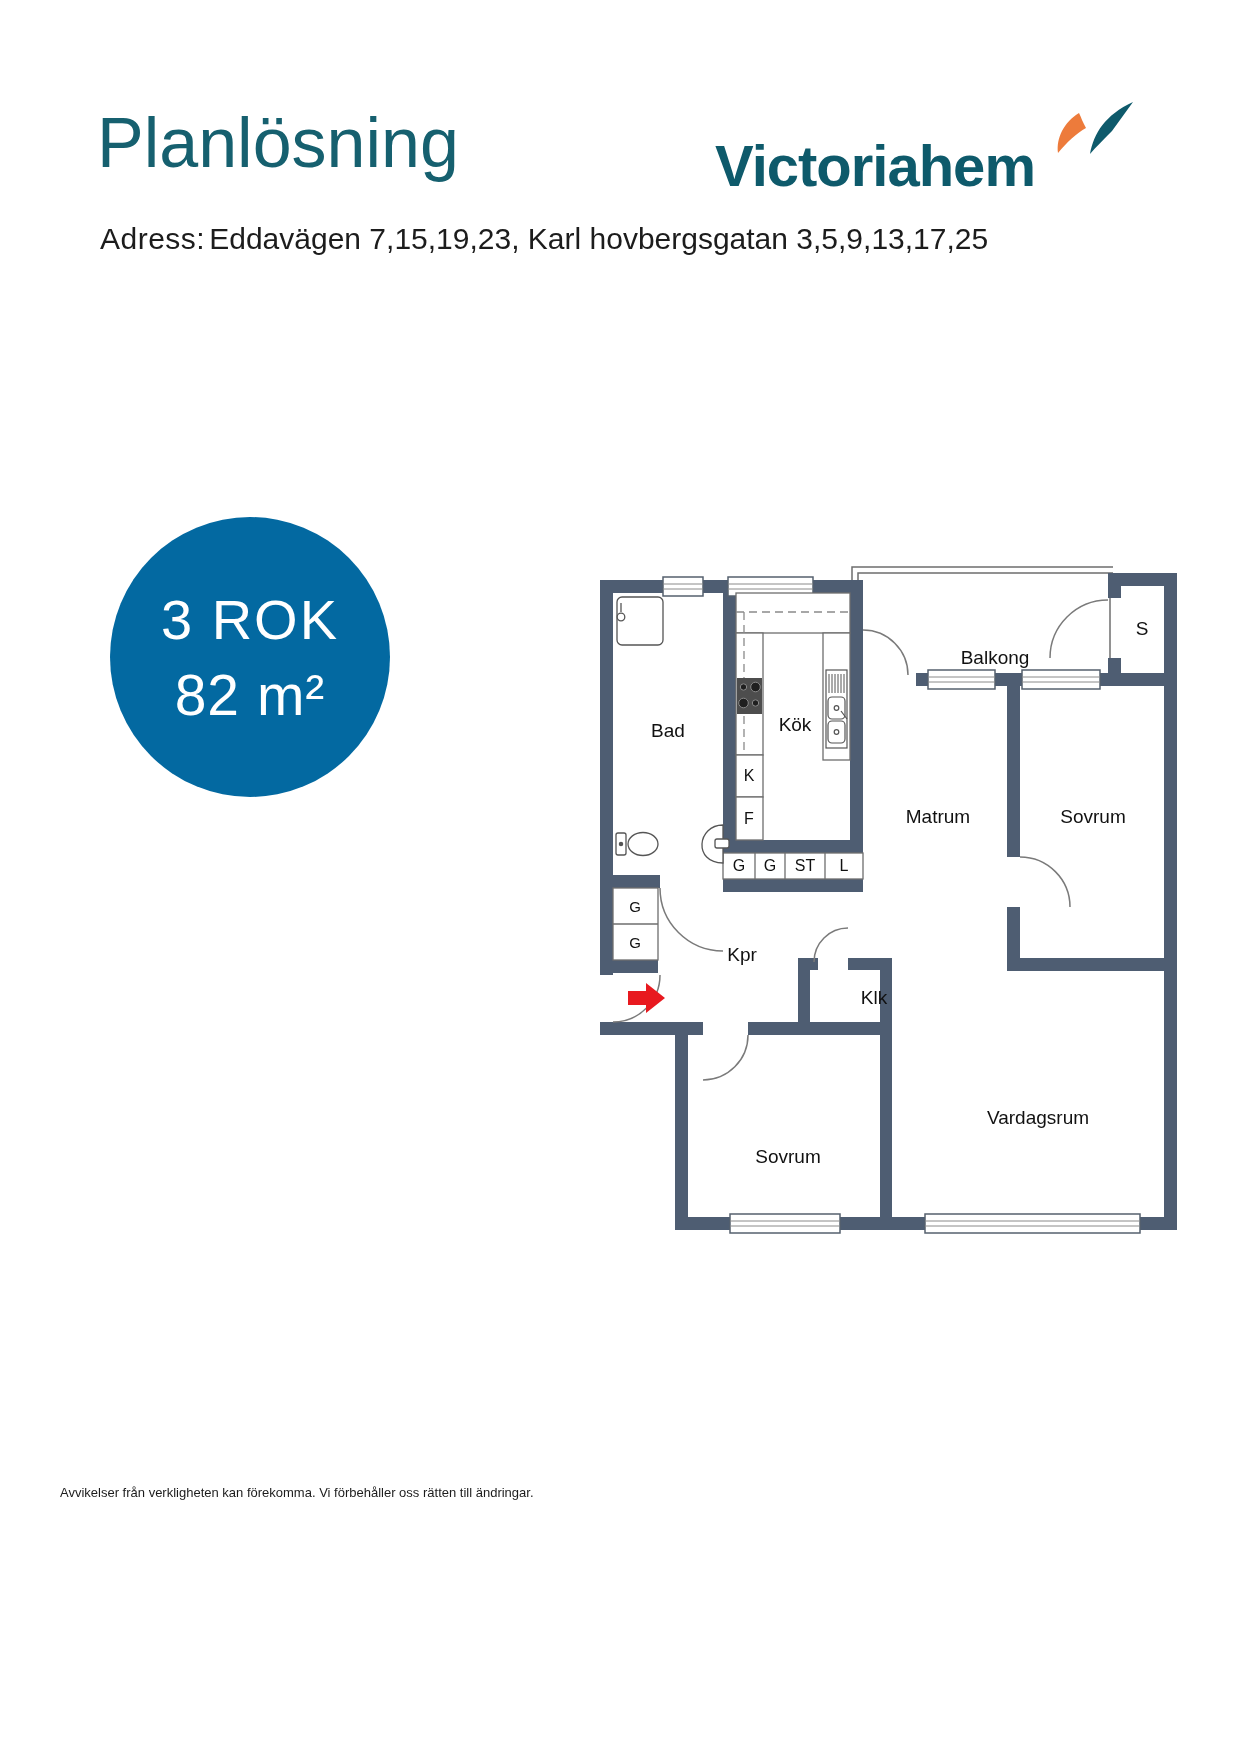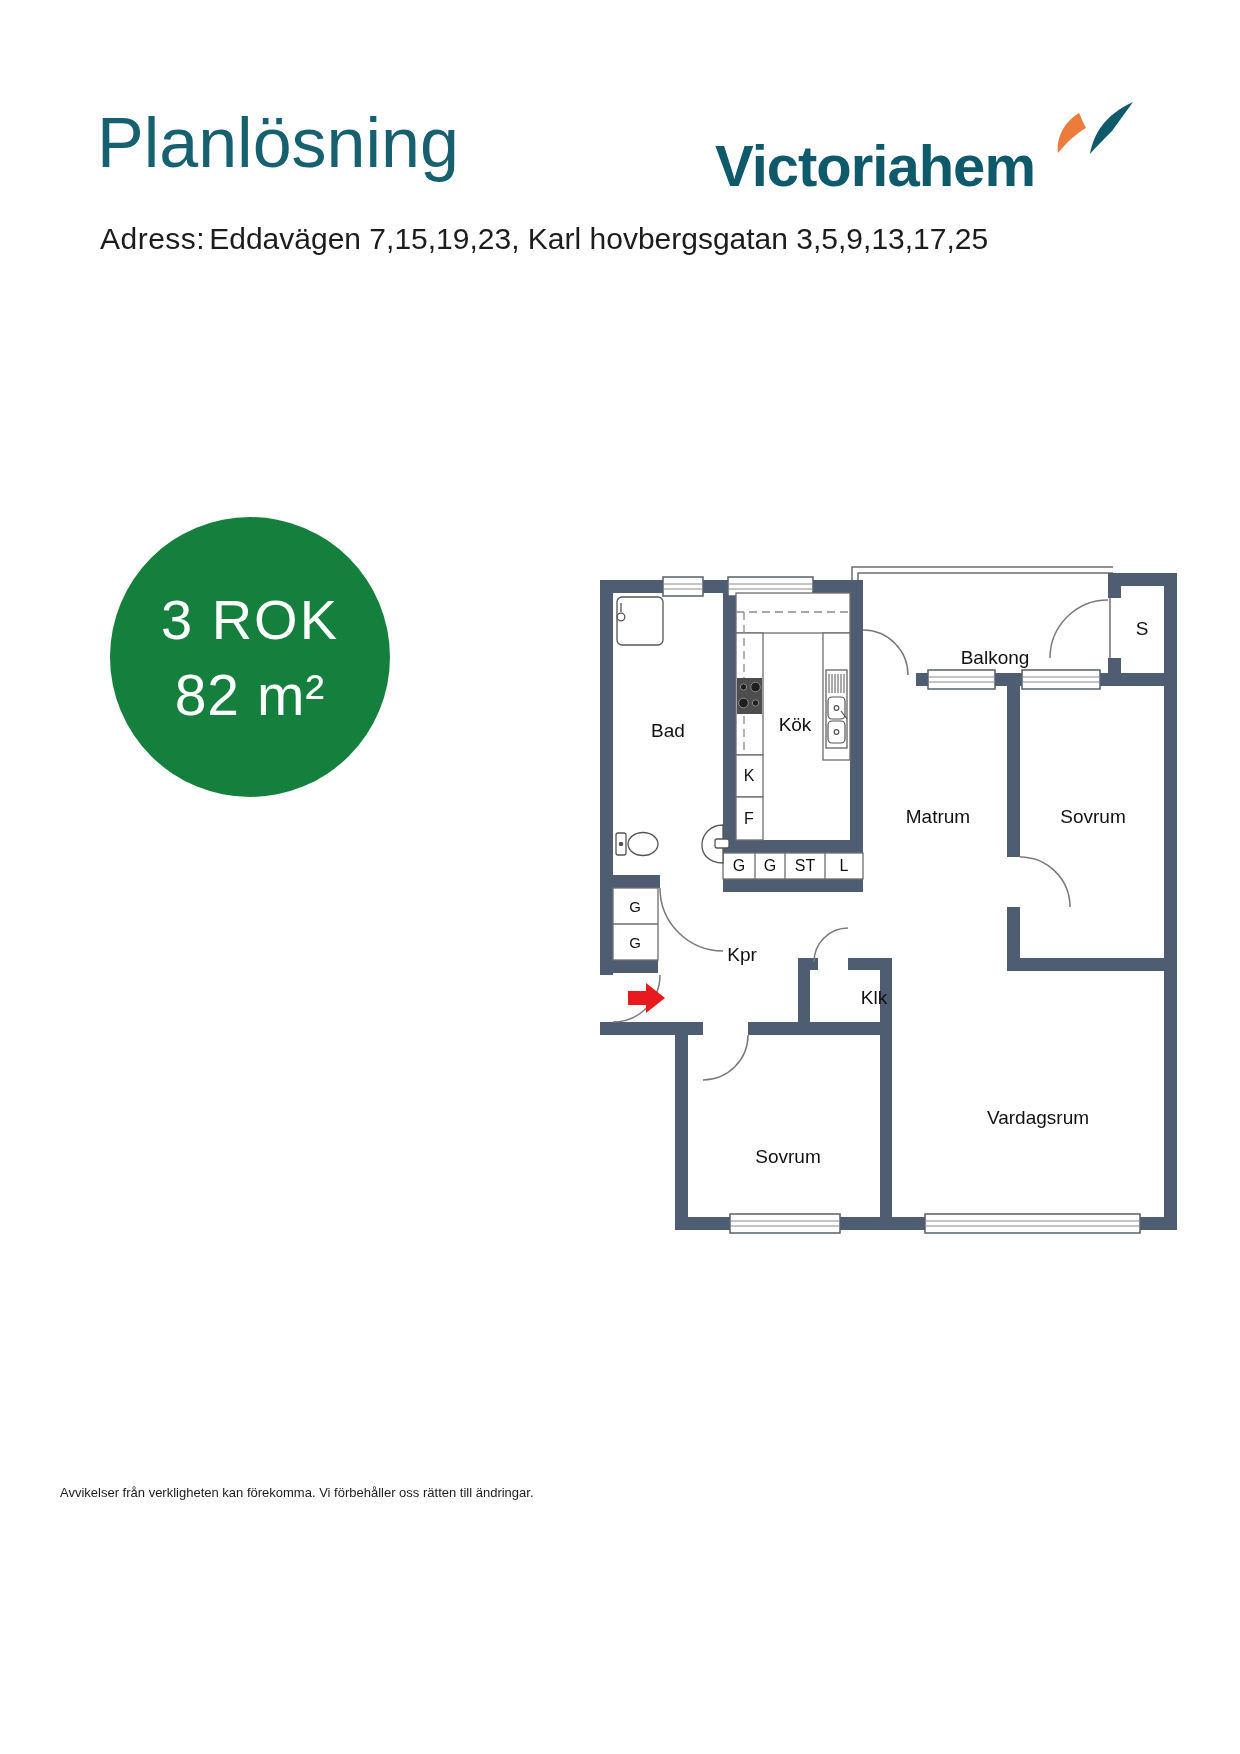--- a/index.html
+++ b/index.html
@@ -7,21 +7,21 @@
        font-family:"Liberation Sans", sans-serif;color:#1c1c1c;}
   .page{position:absolute;inset:0;}
   .title{position:absolute;left:97px;top:103px;font-size:70px;color:#16606F;letter-spacing:0px;}
   .brand{position:absolute;left:640px;top:86px;width:500px;height:110px;}
   .brand-text{position:absolute;left:75px;top:46px;font-size:58px;font-weight:700;color:#0E5A6B;letter-spacing:-1px;}
   .brand-mark{position:absolute;left:413px;top:0px;width:84px;height:72px;}
   .address{position:absolute;left:100px;top:222px;font-size:30px;white-space:nowrap;}
   .address-label{letter-spacing:0.5px;}
   .address-value{margin-left:4px;}
   .badge{position:absolute;left:110px;top:517px;width:280px;height:280px;border-radius:50%;
-         background:#15803d;color:#ffffff;display:flex;flex-direction:column;align-items:center;
+         background:#0369a1;color:#ffffff;display:flex;flex-direction:column;align-items:center;
          justify-content:center;gap:10px;}
   .badge .l1{font-size:56px;letter-spacing:2px;}
   .badge .l2{font-size:57px;letter-spacing:1px;}
   .plan{position:absolute;left:0;top:0;width:1240px;height:1754px;}
   .room-label{position:absolute;transform:translate(-50%,-50%);white-space:nowrap;color:#111;}
   .footer{position:absolute;left:60px;top:1485px;font-size:13px;color:#1c1c1c;}
 </style>
 </head>
 <body>
 

